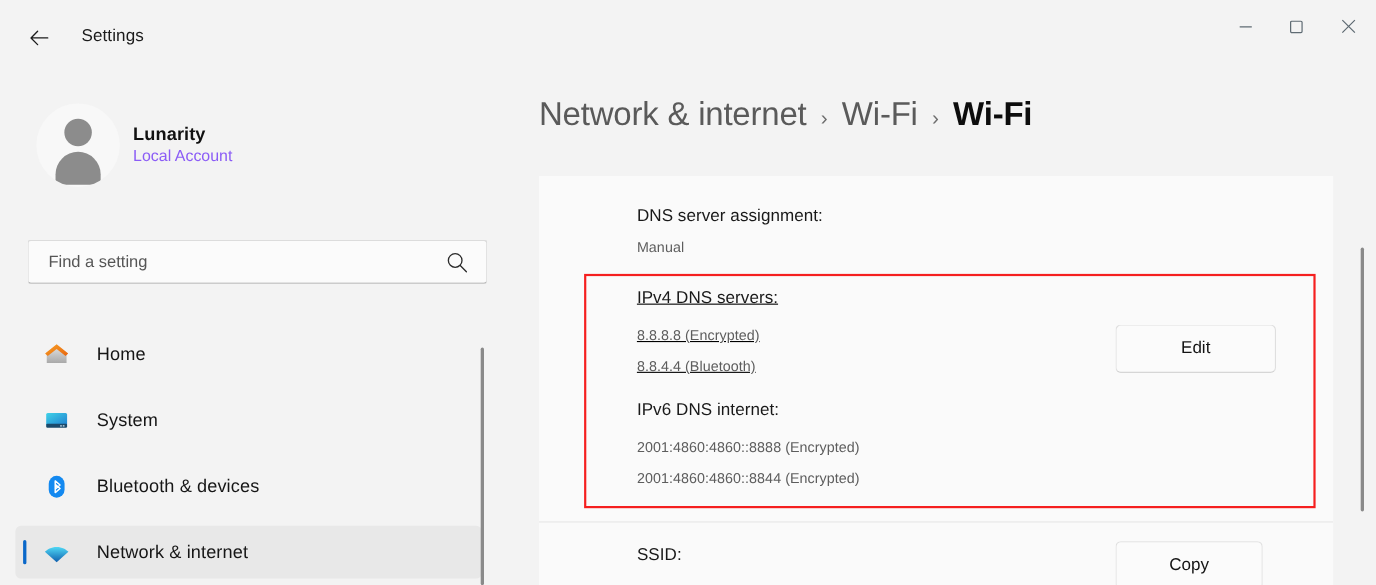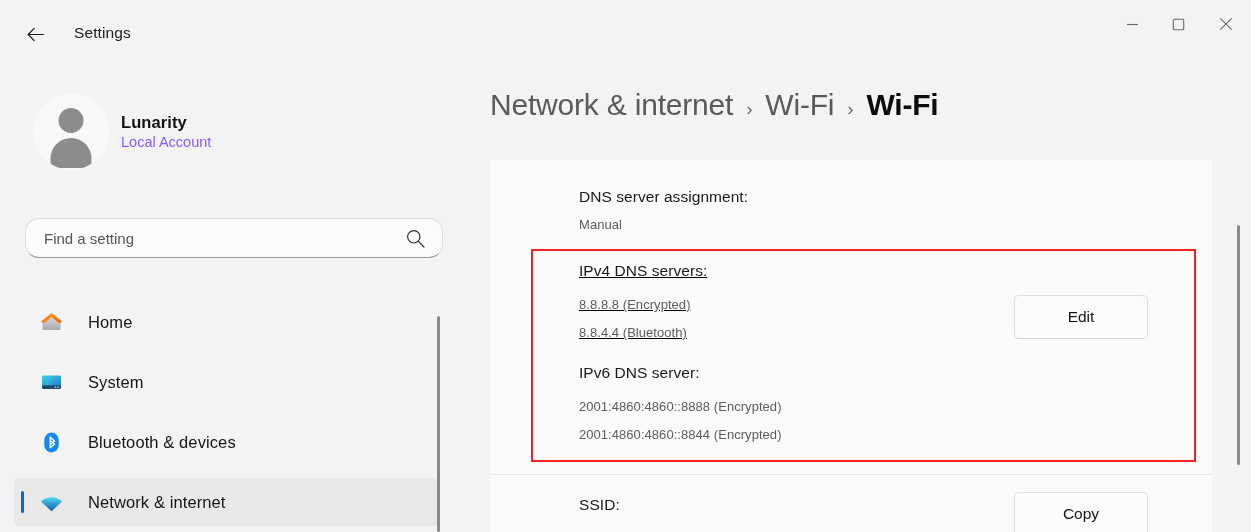--- a/index.html
+++ b/index.html
@@ -47,21 +47,21 @@
     width: 41px; height: 30px; background: #8c8c8c;
     border-radius: 21px 21px 5px 5px;
   }
   .acct-text { margin-left: 12px; }
   .acct-name { font-size: 16.5px; font-weight: bold; color: #111; line-height: 1.35; letter-spacing: .1px; }
   .acct-sub { font-size: 14.5px; color: #8b5cf6; line-height: 1.35; }
 
   .searchbox {
     position: absolute; left: 25px; top: 158px; width: 418px; height: 40px;
     background: #fbfbfb; border: 1px solid #dcdcdc; border-bottom-color: #9a9a9a;
-    border-radius: 14px; display: flex; align-items: center;
+    border-radius: 3px; display: flex; align-items: center;
   }
   .searchbox .ph { margin-left: 18px; font-size: 15px; color: #555; }
   .searchbox .mag { position: absolute; right: 16px; top: 9px; color: #2b2b2b; }
 
   .navlist { position: absolute; left: 14px; top: 238px; width: 424px; }
   .navitem {
     position: relative; height: 48px; margin-bottom: 12px;
     display: flex; align-items: center; border-radius: 5px; padding-left: 24px;
   }
   .navitem.selected { background: #e8e8e8; }
@@ -100,21 +100,21 @@
   .blk-ipv4 .row-value { margin-top: 11px; line-height: 28px; }
   .blk-ipv6 { position: absolute; left: 89px; top: 204px; }
   .blk-ipv6 .row-value { margin-top: 11px; line-height: 28px; }
 
   .btn {
     position: absolute; background: #fbfbfb;
     border: 1px solid #dfdfdf; border-bottom-color: #d2d2d2;
     border-radius: 5px; display: flex; align-items: center; justify-content: center;
     font-size: 15.5px; color: #141414;
   }
-  .btn-edit { left: 524px; top: 135px; width: 134px; height: 44px; }
+  .btn-edit { left: 524px; top: 135px; width: 146px; height: 44px; }
   .btn-copy { left: 524px; top: 332px; width: 134px; height: 44px; }
 
   .divider { position: absolute; left: 0; top: 314px; width: 722px; height: 1px; background: #e6e6e6; }
   .blk-ssid { position: absolute; left: 89px; top: 336px; }
 
   .redbox {
     position: absolute; left: 531px; top: 249px; width: 665px; height: 213px;
     border: 2px solid #f51f1f; pointer-events: none;
   }
 
@@ -266,21 +266,21 @@
 
         <div class="blk-ipv4">
           <div class="row-label">IPv4 DNS servers:</div>
           <div class="row-value">
             <div>8.8.8.8 (Encrypted)</div>
             <div>8.8.4.4 (Bluetooth)</div>
           </div>
         </div>
 
         <div class="blk-ipv6">
-          <div class="row-label">IPv6 DNS server:</div>
+          <div class="row-label">IPv6 DNS internet:</div>
           <div class="row-value">
             <div>2001:4860:4860::8888 (Encrypted)</div>
             <div>2001:4860:4860::8844 (Encrypted)</div>
           </div>
         </div>
 
         <div class="btn btn-edit">Edit</div>
 
         <div class="divider"></div>
 

